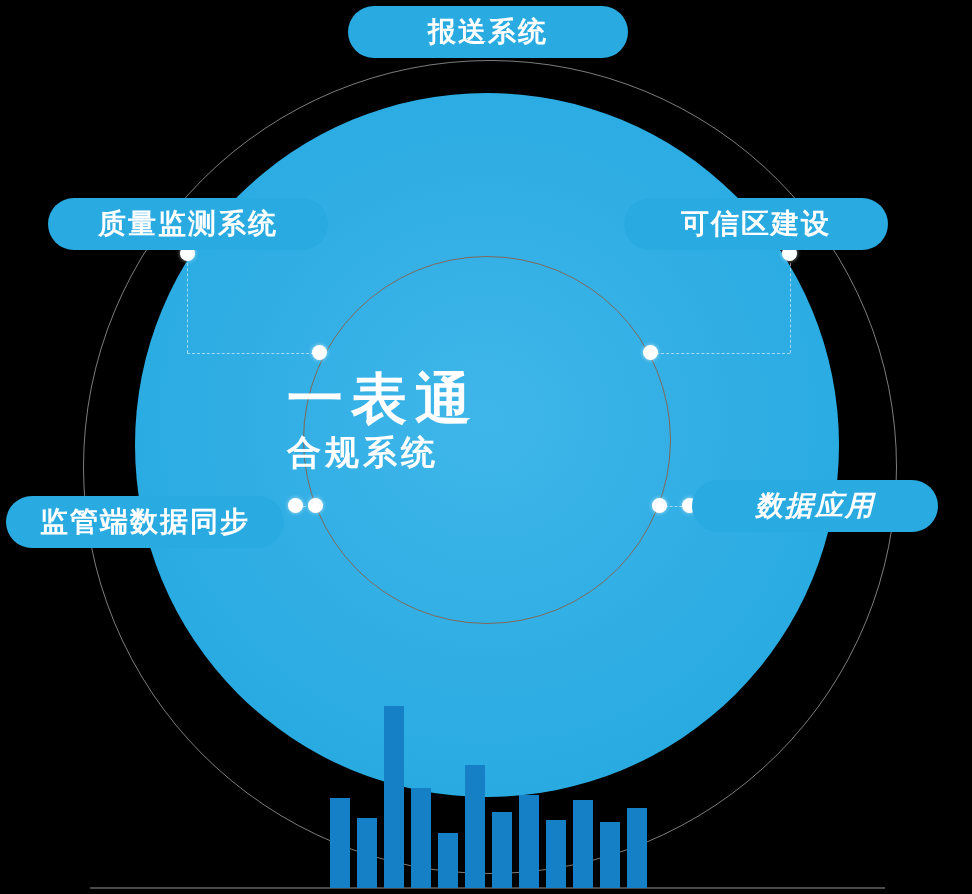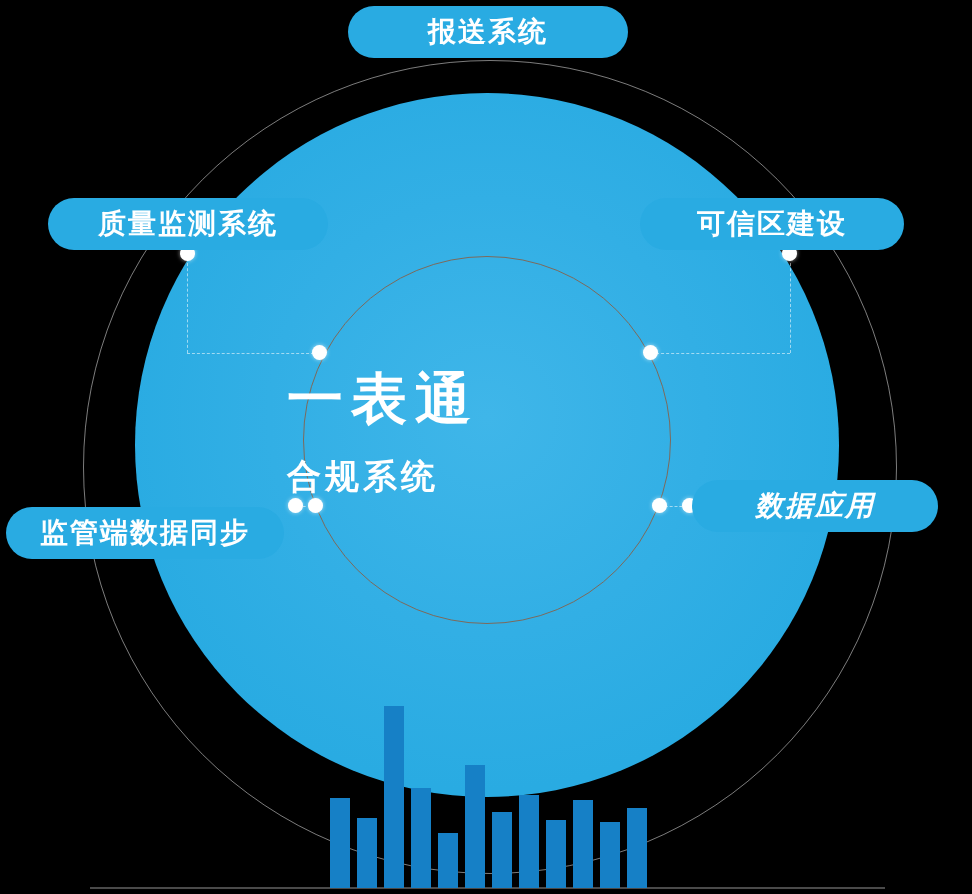--- a/index.html
+++ b/index.html
@@ -65,39 +65,39 @@
   .center-text .title {
     font-size: 56px;
     font-weight: bold;
     letter-spacing: 8px;
     line-height: 1.1;
   }
   .center-text .subtitle {
     font-size: 34px;
     font-weight: bold;
     letter-spacing: 4px;
-    margin-top: 24px;
+    margin-top: 0;
   }
   .pill {
     position: absolute;
     height: 52px;
     border-radius: 26px;
     background: var(--node-blue, #29abe2);
     color: var(--text-white, #fff);
     display: flex;
     align-items: center;
     justify-content: center;
     font-size: 28px;
     font-weight: bold;
     letter-spacing: 2px;
   }
   .pill-top        { left: 348px; top: 6px;   width: 280px; }
   .pill-upper-left { left: 48px;  top: 198px; width: 280px; }
-  .pill-upper-right{ left: 640px; top: 198px; width: 264px; justify-content: center; }
-  .pill-lower-left { left: 6px;   top: 507px; width: 278px; font-family: Liberation Serif, serif; }
+  .pill-upper-right{ left: 624px; top: 198px; width: 264px; justify-content: center; }
+  .pill-lower-left { left: 6px;   top: 496px; width: 278px; font-family: Liberation Serif, serif; }
   .pill-lower-right{ left: 692px; top: 480px; width: 246px; font-style: italic; }
 
   .dot {
     position: absolute;
     width: 15px;
     height: 15px;
     border-radius: 50%;
     background: #fff;
     box-shadow: 0 0 4px rgba(255,255,255,0.6);
   }

